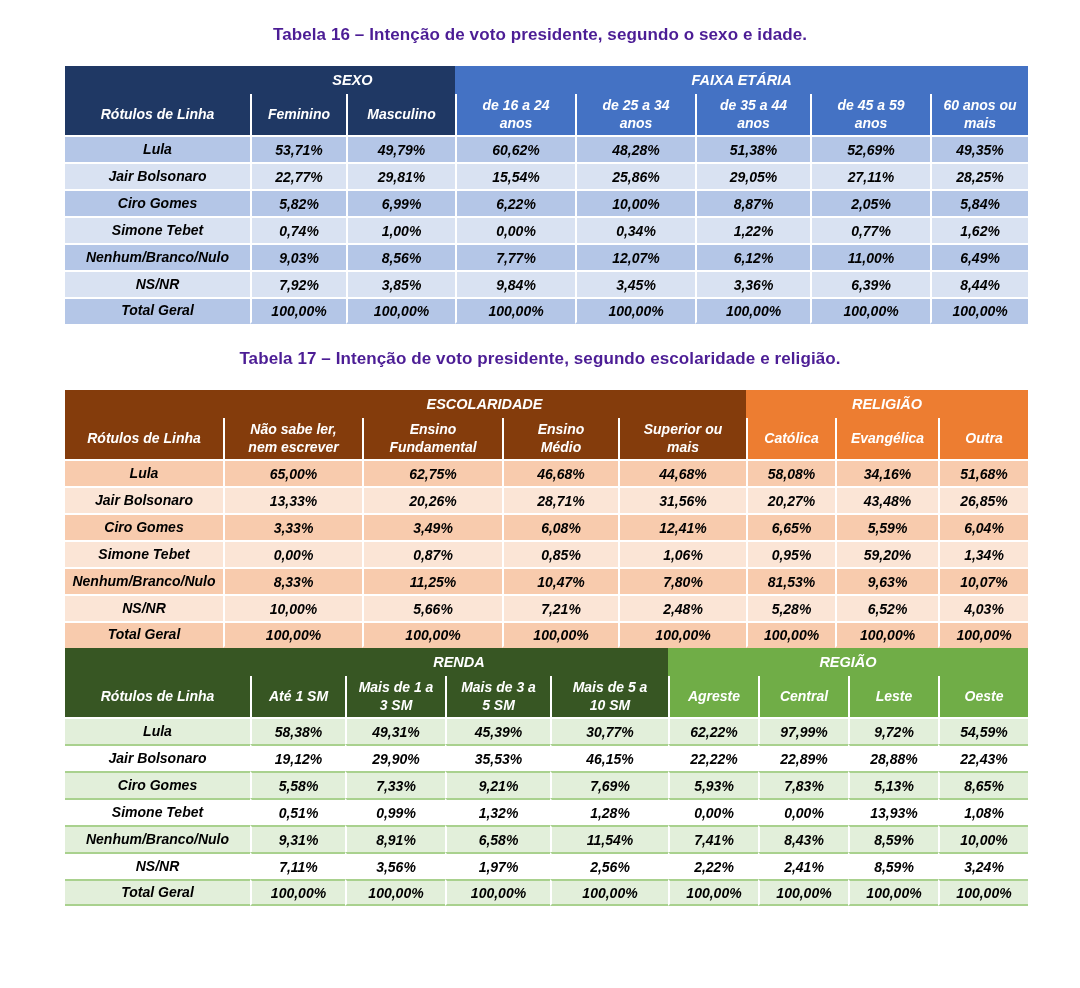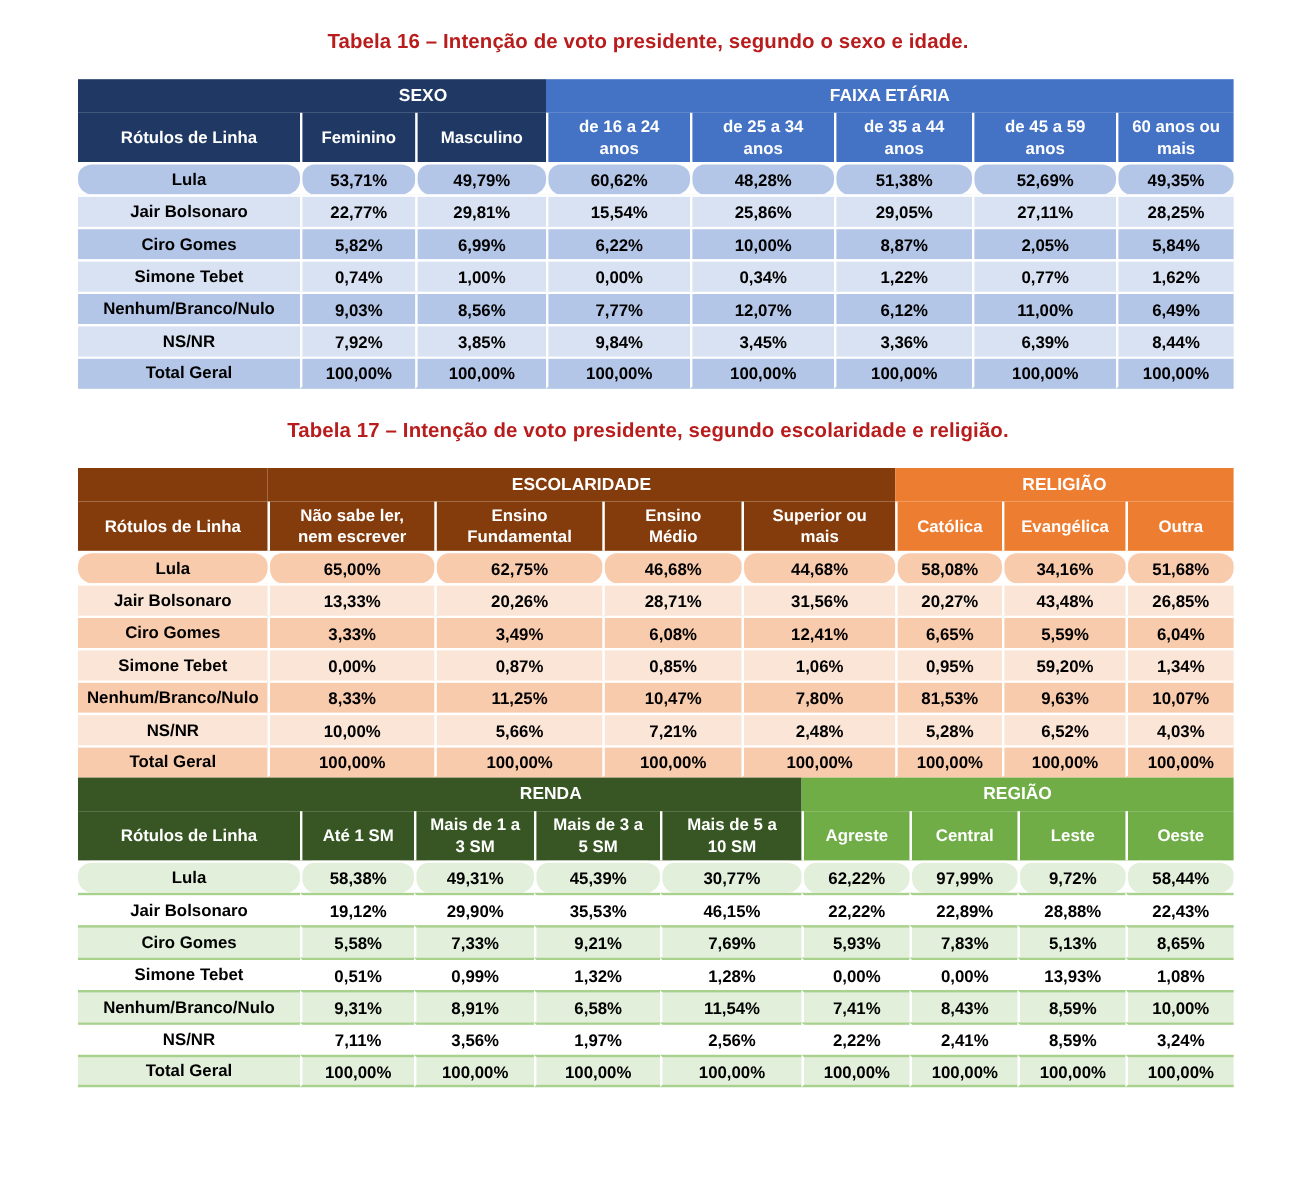--- a/index.html
+++ b/index.html
@@ -1,43 +1,43 @@
 <!DOCTYPE html>
 <html><head>
 <meta charset="utf-8">
 <style>
   html,body{margin:0;padding:0;background:#ffffff;}
   body{width:1080px;min-height:988px;font-family:"Liberation Sans",sans-serif;}
   h2.tbl-title{
-    font-size:17px;font-weight:bold;color:#b91c1c;text-align:center;
+    font-size:17px;font-weight:bold;color:#4c1d95;text-align:center;
     margin:25px 0 21px 0;letter-spacing:.1px;
   }
   .tbl-host{width:963px;margin-left:65px;}
-  table.pivot{border-collapse:separate;border-spacing:0;table-layout:fixed;width:963px;}
+  table.pivot{border-collapse:separate;border-spacing:0;table-layout:fixed;width:963px;font-style:italic;}
   .pivot th,.pivot td{
     box-sizing:border-box;text-align:center;vertical-align:middle;
     font-weight:bold;font-family:"Liberation Sans",sans-serif;
   }
   
   .pivot th.grp{height:28px;background:var(--dark);color:var(--htext);font-size:14.5px;padding:2px 4px;}
   .pivot th.grp.g1{background:var(--mid);}
   
   .pivot th.ch{
     height:41px;background:var(--dark);color:var(--htext);font-size:14px;
     line-height:1.28;white-space:pre-line;padding:2px 5px;border-left:2px solid #fff;
   }
   .pivot th.ch.g1{background:var(--mid);}
   .pivot tr th:first-child{border-left:none;}
   
   .pivot td{
     height:27px;font-size:14px;color:var(--btext);padding:2px 5px;
     border-left:2px solid #fff;border-top:2px solid var(--hline);
   }
   .pivot td:first-child{border-left:none;}
-  .pivot tbody tr:first-child td{border-top-color:#ffffff;border-radius:12px;}
+  .pivot tbody tr:first-child td{border-top-color:#ffffff;}
   .pivot tbody tr:last-child td{border-bottom:2px solid var(--bline);}
   .pivot tr.odd td{background:var(--odd);}
   .pivot tr.even td{background:var(--even);}
   .pivot td.lab{overflow-wrap:anywhere;line-height:1.15;}
 </style>
 </head>
 <body>
 
 <section>
   <h2 class="tbl-title">Tabela 16 – Intenção de voto presidente, segundo o sexo e idade.</h2>
@@ -299,21 +299,21 @@
         <tbody>
           <tr class="odd">
             <td class="lab">Lula</td>
             <td>58,38%</td>
             <td>49,31%</td>
             <td>45,39%</td>
             <td>30,77%</td>
             <td>62,22%</td>
             <td>97,99%</td>
             <td>9,72%</td>
-            <td>58,44%</td>
+            <td>54,59%</td>
           </tr>
           <tr class="even">
             <td class="lab">Jair Bolsonaro</td>
             <td>19,12%</td>
             <td>29,90%</td>
             <td>35,53%</td>
             <td>46,15%</td>
             <td>22,22%</td>
             <td>22,89%</td>
             <td>28,88%</td>

